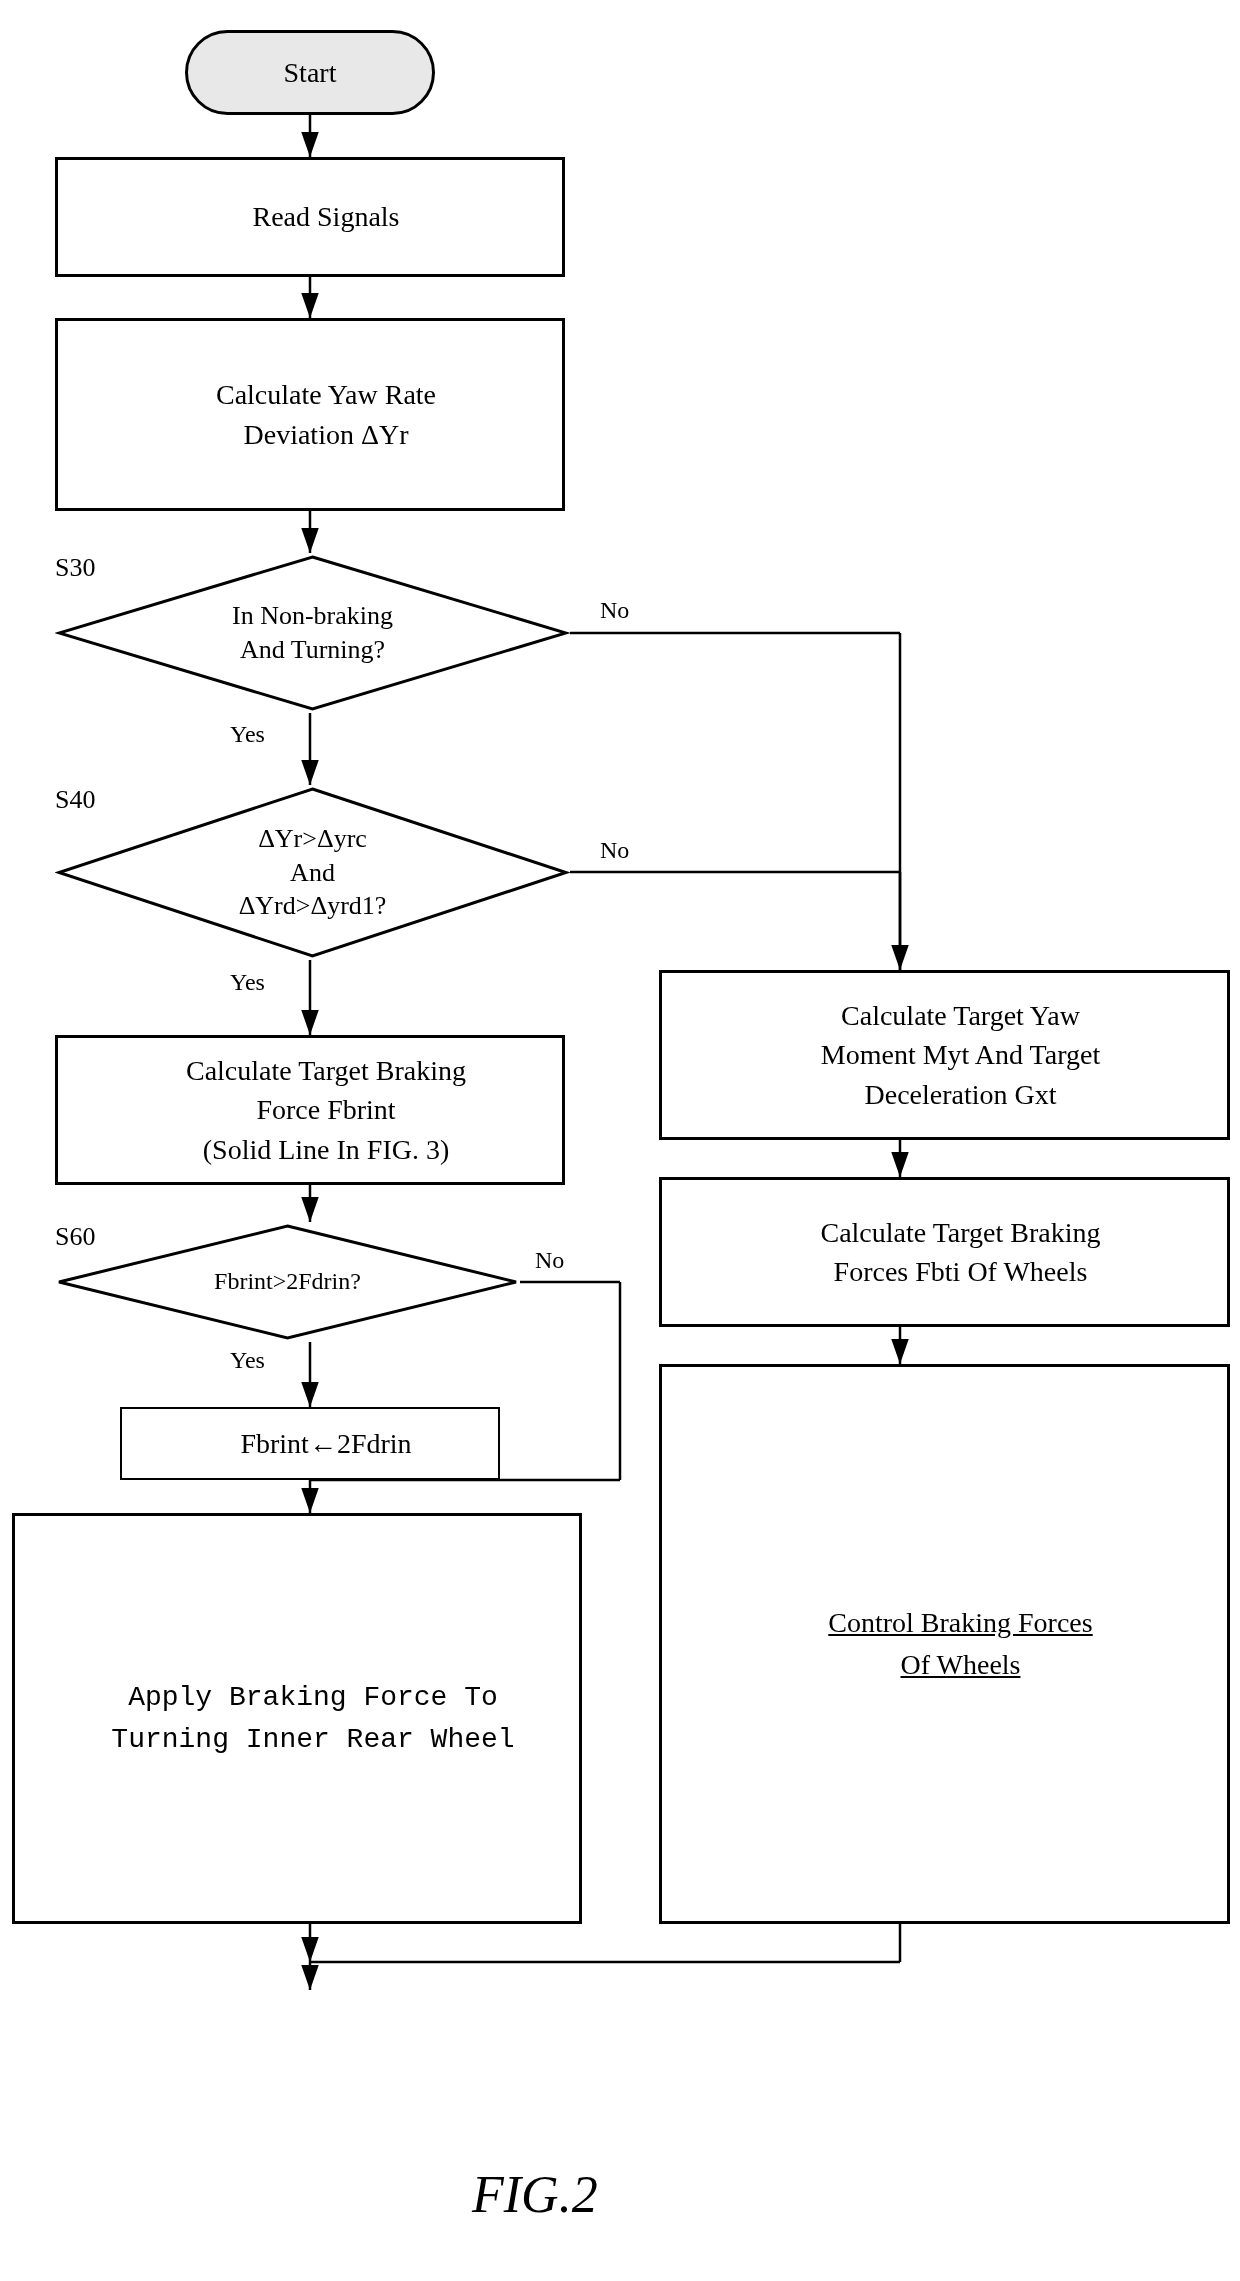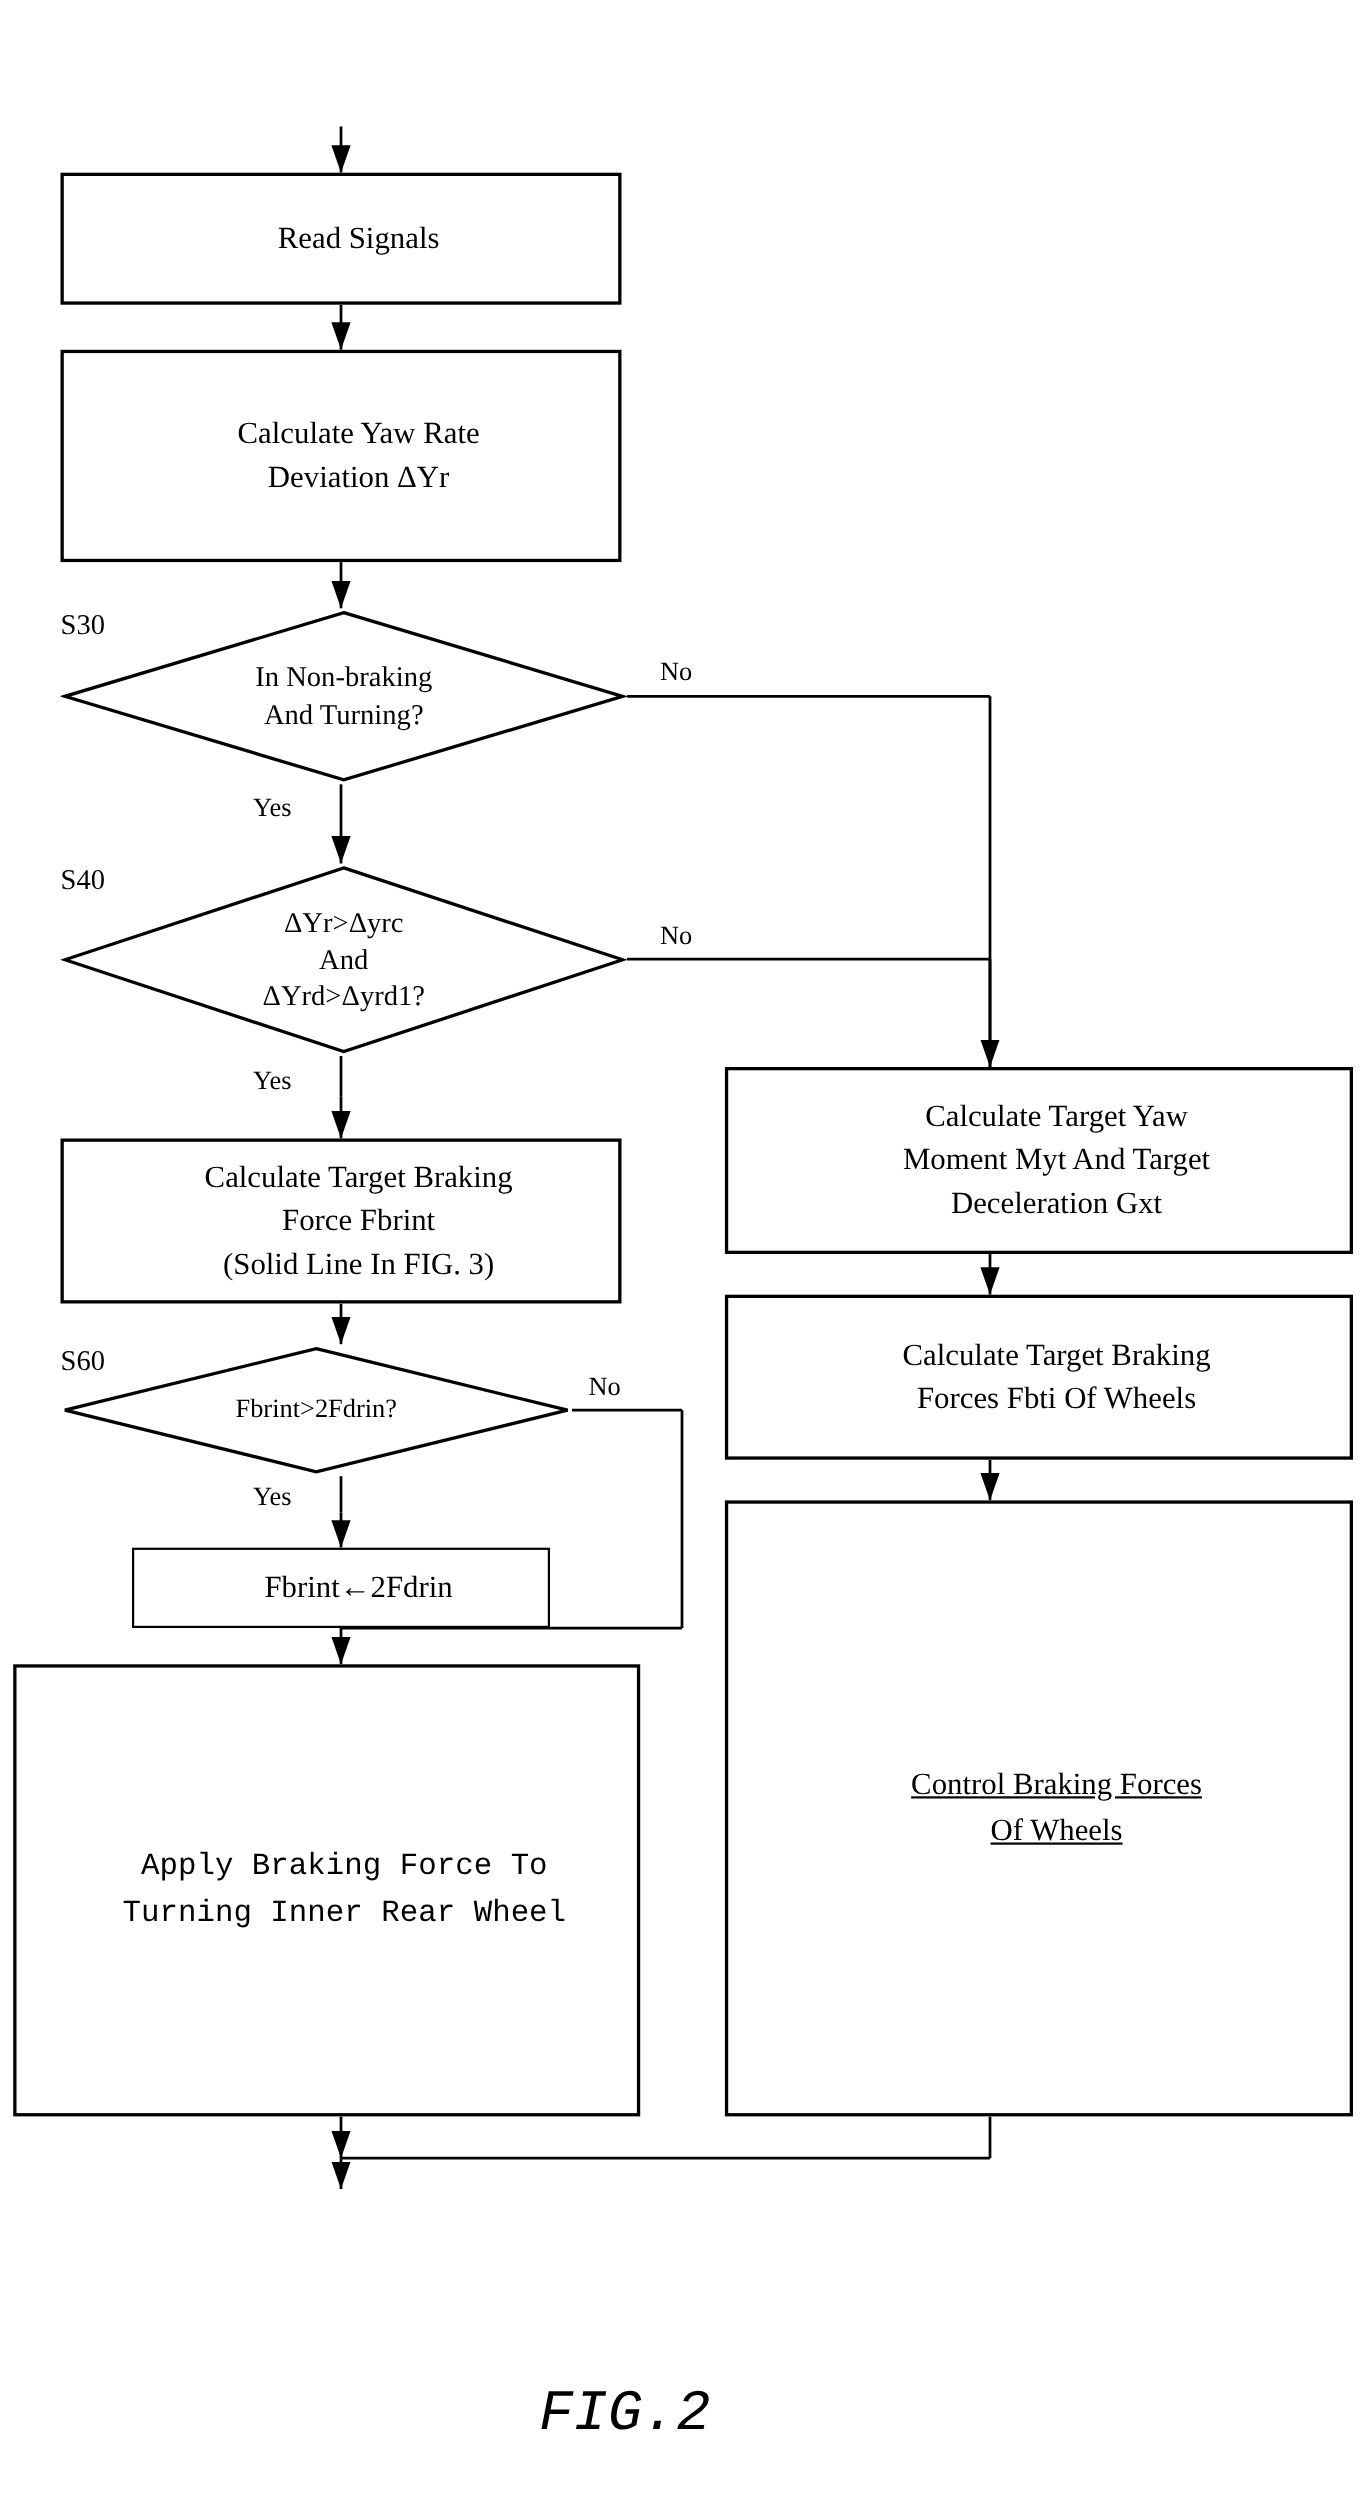--- a/index.html
+++ b/index.html
@@ -146,20 +146,23 @@
     <line x1="900" y1="1140" x2="900" y2="1177" stroke="#000" stroke-width="2.5" marker-end="url(#arrowhead)"></line>
 
     <line x1="900" y1="1327" x2="900" y2="1364" stroke="#000" stroke-width="2.5" marker-end="url(#arrowhead)"></line>
 
     <line x1="900" y1="1924" x2="900" y2="1962" stroke="#000" stroke-width="2.5"></line>
     <line x1="310" y1="1962" x2="900" y2="1962" stroke="#000" stroke-width="2.5"></line>
     <line x1="310" y1="1962" x2="310" y2="1990" stroke="#000" stroke-width="2.5" marker-end="url(#arrowhead)"></line>
 
   </svg>
 
+  <div class="fc-node fc-rounded-rect" style="left:185px; top:30px; width:250px; height:85px;">
+    <span>Start</span>
+  </div>
 
   <div class="step-label" style="left:55px; top:157px;">
     <span>S10</span>
   </div>
 
   <div class="fc-node fc-rect" style="left:55px; top:157px; width:510px; height:120px;">
     <span>Read Signals</span>
   </div>
 
   <div class="step-label" style="left:55px; top:318px;">
@@ -257,17 +260,17 @@
 
   <div class="step-label" style="left:659px; top:1364px;">
     <span>S110</span>
   </div>
 
   <div class="fc-node fc-rect" style="left:659px; top:1364px; width:571px; height:560px;">
     <span style="line-height:1.5;text-decoration:underline;">Control Braking Forces<br>Of Wheels</span>
   </div>
 
 
-  <div class="fig-label" style="left:490px; top:2165px;font-family:Liberation Mono, monospace;">
+  <div class="fig-label" style="left:472px; top:2165px;">
     <span>FIG.2</span>
   </div>
 
 </div>
 
 </body></html>

